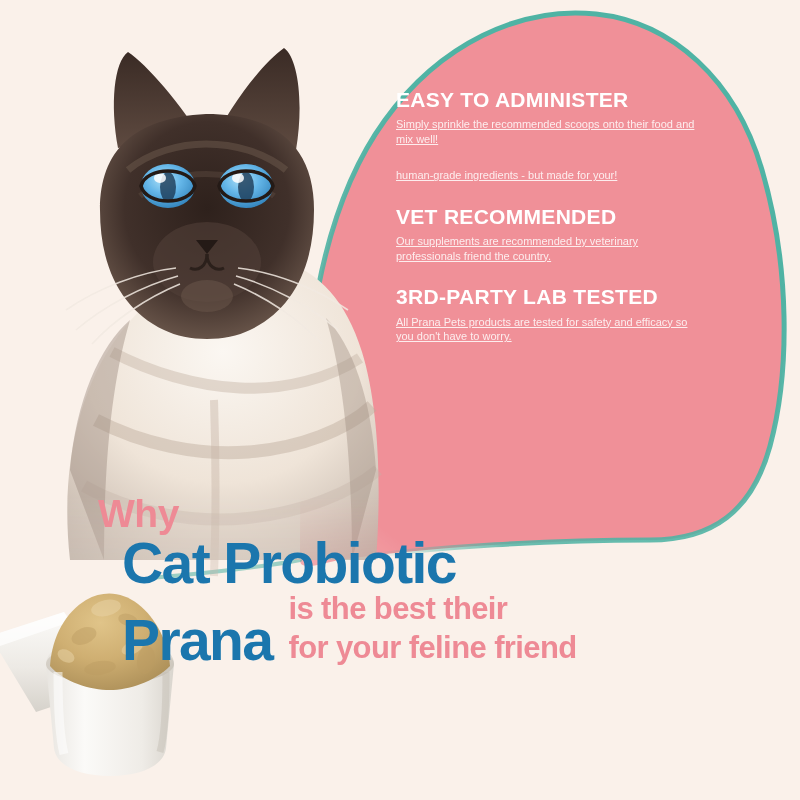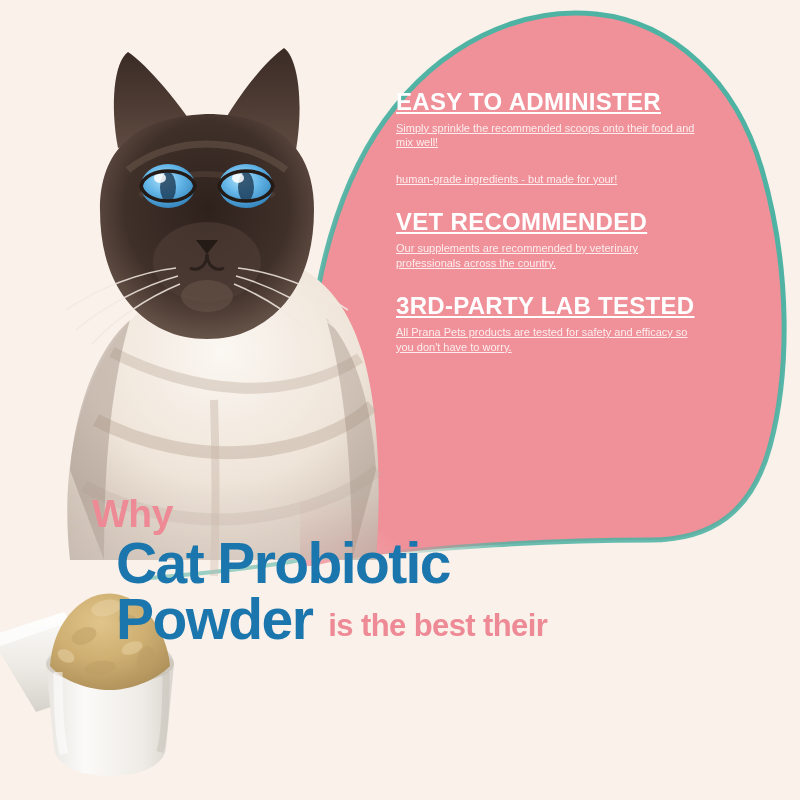--- a/index.html
+++ b/index.html
@@ -21,37 +21,36 @@
   .features {
     position:absolute;
     left:396px; top:88px;
     width:300px;
   }
   .feature { margin-bottom:22px; }
   .feature:last-child { margin-bottom:0; }
   .feat-title {
     color:#FFFFFF;
     font-weight:bold;
-    font-size:24px;
+    font-size:21px;
     letter-spacing:0.3px;
     line-height:1.15;
     margin-bottom:5px;
     white-space:nowrap;
-    text-decoration:underline;
   }
   .feat-body {
     color:#FDEDEE;
     font-size:11px;
     line-height:1.33;
     font-weight:400;
     text-decoration:underline;
   }
 
   
-  .headline { position:absolute; left:88px; top:494px; width:640px; }
+  .headline { position:absolute; left:94px; top:494px; width:640px; }
   .why {
     color:#EE8A95;
     font-size:39px;
     font-weight:bold;
     line-height:1;
     letter-spacing:-0.5px;
     margin-bottom:3px;
     padding-left:4px;
   }
   .title-rows { position:relative; }
@@ -293,36 +292,37 @@
       <div class="feat-title">EASY TO ADMINISTER</div>
       <div class="feat-body">Simply sprinkle the recommended scoops onto their food and mix well!</div>
     </div>
 
     <div class="feature">
       <div class="feat-body">human-grade ingredients - but made for your!</div>
     </div>
 
     <div class="feature">
       <div class="feat-title">VET RECOMMENDED</div>
-      <div class="feat-body">Our supplements are recommended by veterinary professionals across the country.</div>
+      <div class="feat-body">Our supplements are recommended by veterinary professionals friend the country.</div>
     </div>
 
     <div class="feature">
       <div class="feat-title">3RD-PARTY LAB TESTED</div>
       <div class="feat-body">All Prana Pets products are tested for safety and efficacy so you don't have to worry.</div>
     </div>
 
   </div>
 
   <div class="headline">
     <div class="why">Why</div>
     <div class="title-rows">
       <div class="title-main">Cat Probiotic</div>
       <div class="row2">
-        <div class="title-main">Powder</div>
+        <div class="title-main">Prana</div>
         <div>
           <div class="tagline">is the best their</div>
+          <div class="tagline">for your feline friend</div>
         </div>
       </div>
     </div>
   </div>
 
 </div>
 
 </body></html>

